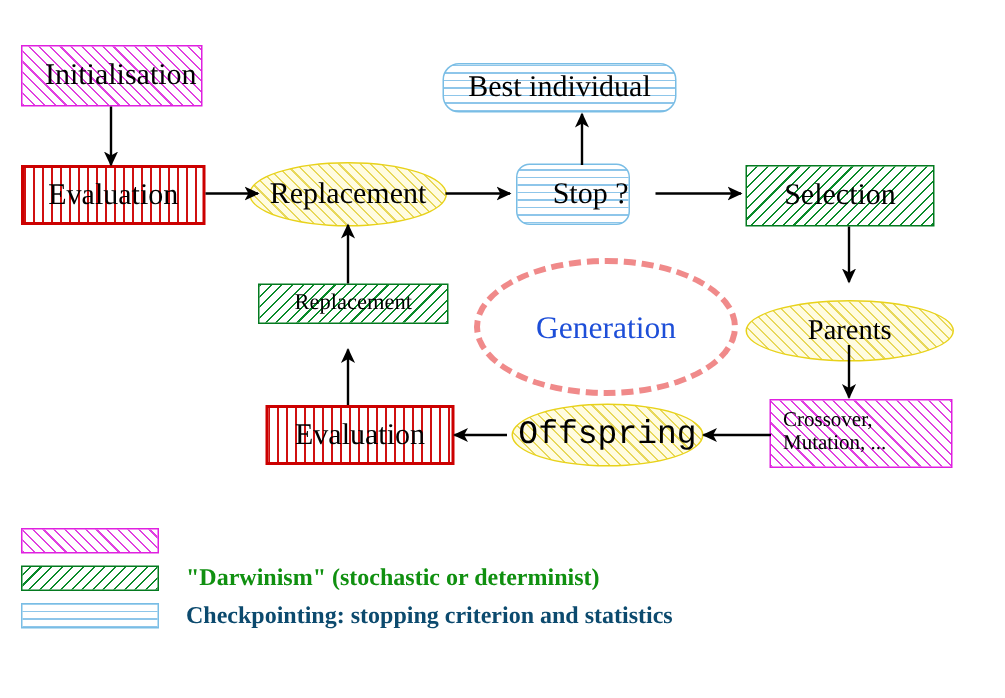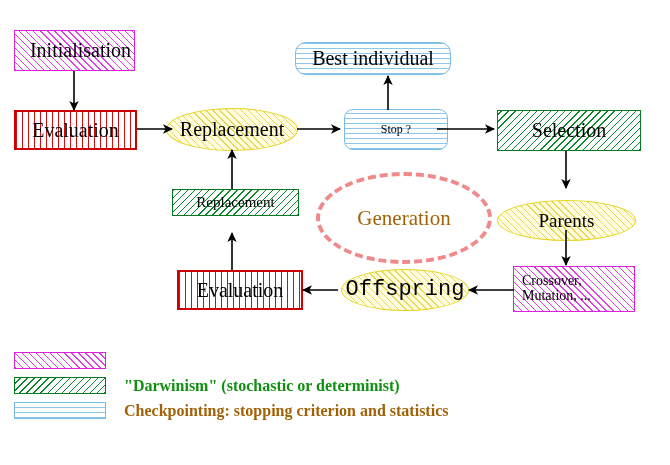--- a/index.html
+++ b/index.html
@@ -72,21 +72,21 @@
   .gen-ellipse {
     position: absolute;
     border: 4px dashed #f08a8a;
     border-radius: 50%;
     background: transparent;
     display: flex;
     align-items: center;
     justify-content: center;
   }
   .gen-label {
-    color: #a16207;
+    color: #1d4ed8;
     font-size: 21px;
   }
 
   
   #arrows {
     position: absolute;
     left: 0; top: 0;
     width: 670px; height: 465px;
     pointer-events: none;
     z-index: 1;
@@ -114,21 +114,21 @@
     margin-left: 18px;
     font-size: 16px;
     font-family: "Liberation Serif", "DejaVu Serif", serif;
     font-weight: bold;
     white-space: pre;
   }
   .lt-magenta { color: #e020c0; }
   .lt-gold    { color: #e8b820; }
   .lt-green   { color: #109010; }
   .lt-red     { color: #e00000; }
-  .lt-blue    { color: #a16207; }
+  .lt-blue    { color: #0c4a6e; }
 </style>
 </head>
 <body>
 
 <div id="canvas">
 
   <svg id="arrows" viewBox="0 0 670 465" xmlns="http://www.w3.org/2000/svg">
     <defs>
       <marker id="ah" markerWidth="11" markerHeight="11" refX="9" refY="5.5" orient="auto" markerUnits="userSpaceOnUse">
         <path d="M0,0.8 L10,5.5 L0,10.2 L2.6,5.5 Z" fill="#000000"></path>
@@ -169,25 +169,25 @@
   </div>
 
   <div class="node fill-yellow ellipse" style="left:166px; top:108px; width:132px; height:43px; font-size:20px;">
     <span class="node-label">Replacement</span>
   </div>
 
   <div class="node fill-blue" style="left:295px; top:42px; width:156px; height:33px; font-size:20px;border-radius:11px;">
     <span class="node-label">Best individual</span>
   </div>
 
-  <div class="node fill-blue rounded" style="left:344px; top:109px; width:104px; height:41px; font-size:12px;">
+  <div class="node fill-blue rounded" style="left:344px; top:109px; width:76px; height:41px; font-size:20px;justify-content:flex-end;">
     <span class="node-label">Stop ?</span>
   </div>
 
-  <div class="node fill-green" style="left:497px; top:110px; width:144px; height:41px; font-size:20px;">
+  <div class="node fill-green" style="left:497px; top:110px; width:126px; height:41px; font-size:20px;">
     <span class="node-label">Selection</span>
   </div>
 
   <div class="node fill-yellow ellipse" style="left:497px; top:200px; width:139px; height:41px; font-size:19px;">
     <span class="node-label">Parents</span>
   </div>
 
   <div class="node fill-magenta" style="left:513px; top:266px; width:122px; height:46px; font-size:14px; justify-content:flex-start; padding-left:8px; text-align:left;">
     <span class="node-label">Crossover,
 Mutation, ...</span>

